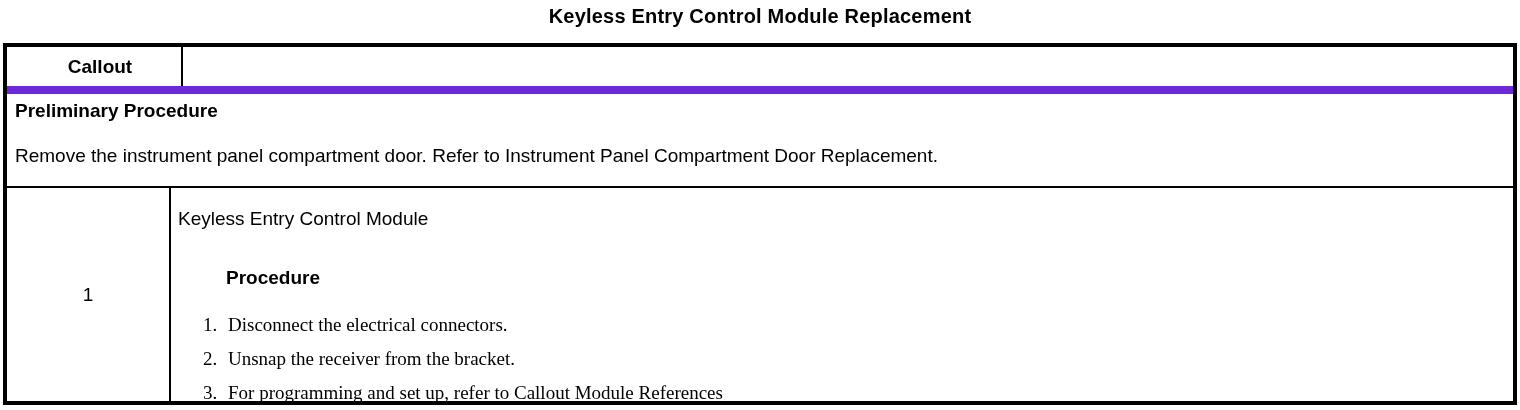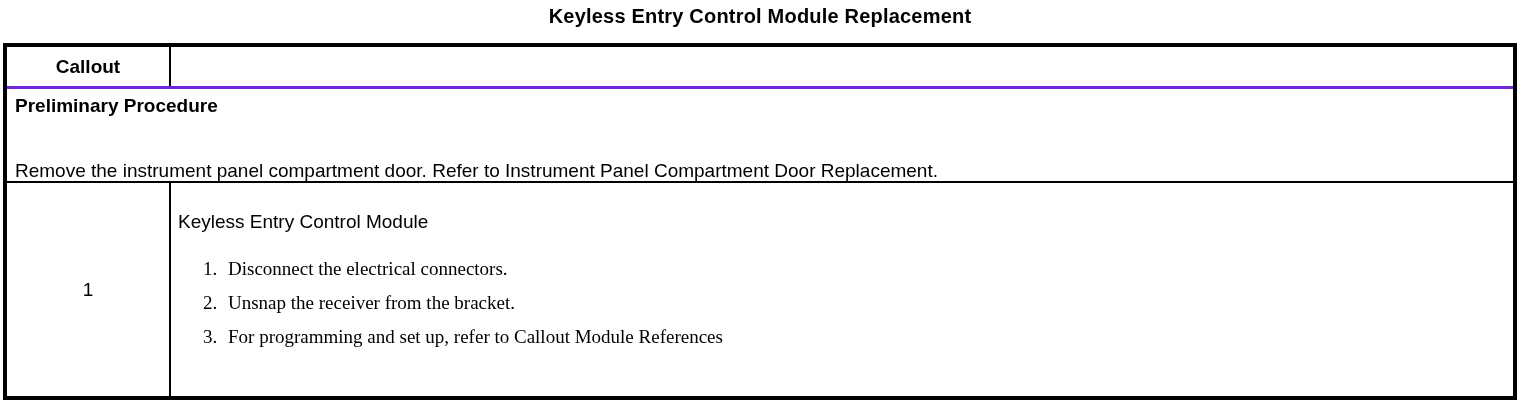--- a/index.html
+++ b/index.html
@@ -30,21 +30,22 @@
     box-sizing: border-box;
   }
   .callout-table {
     margin: 0 3px;
     border: 4px solid #000000;
     background: #ffffff;
   }
   .header-row {
     display: flex;
     height: 39px;
-    border-bottom: 3px solid #6d28d9;
+    border-bottom: 8px solid #6d28d9;
+    padding-left: 12px;
   }
   .header-cell {
     display: flex;
     align-items: center;
     justify-content: center;
     font-size: 19px;
     font-weight: bold;
   }
   .callout-col {
     width: 164px;
@@ -56,40 +57,39 @@
   .preliminary-row {
     border-bottom: 2px solid #000000;
     height: 94px;
     box-sizing: border-box;
     padding: 6px 8px 0 8px;
     font-size: 19px;
     line-height: 22px;
   }
   .preliminary-heading {
     font-weight: bold;
-    margin: 0 0 43px 0;
+    margin: 0 0 23px 0;
   }
   .preliminary-text { margin: 0; }
   .component-row {
     display: flex;
     height: 213px;
   }
   .callout-cell {
     display: flex;
     align-items: center;
     justify-content: center;
     font-size: 19px;
   }
   .component-cell {
     flex: 1 1 auto;
-    padding: 12px 8px 0 7px;
+    padding: 20px 8px 0 7px;
     font-size: 19px;
     line-height: 21px;
     box-sizing: border-box;
-    margin-top: 16px;
   }
   .component-name { margin: 0; }
   .procedure-heading {
     font-weight: bold;
     margin: 38px 0 0 48px;
   }
   .procedure-steps {
     margin: 26px 0 0 0;
     padding-left: 44px;
     font-family: Liberation Serif, serif;
@@ -117,20 +117,21 @@
       <p class="preliminary-heading">Preliminary Procedure</p>
       <p class="preliminary-text">Remove the instrument panel compartment door. Refer to Instrument Panel Compartment Door Replacement.</p>
     </div>
 
     <div class="component-row">
       <div class="callout-cell callout-col">
         <span>1</span>
       </div>
       <div class="component-cell">
         <p class="component-name">Keyless Entry Control Module</p>
+        <p class="procedure-heading">Procedure</p>
         <ol class="procedure-steps">
           <li>Disconnect the electrical connectors.</li>
           <li>Unsnap the receiver from the bracket.</li>
           <li>For programming and set up, refer to Callout Module References</li>
         </ol>
       </div>
     </div>
 
   </div>
 </div>

